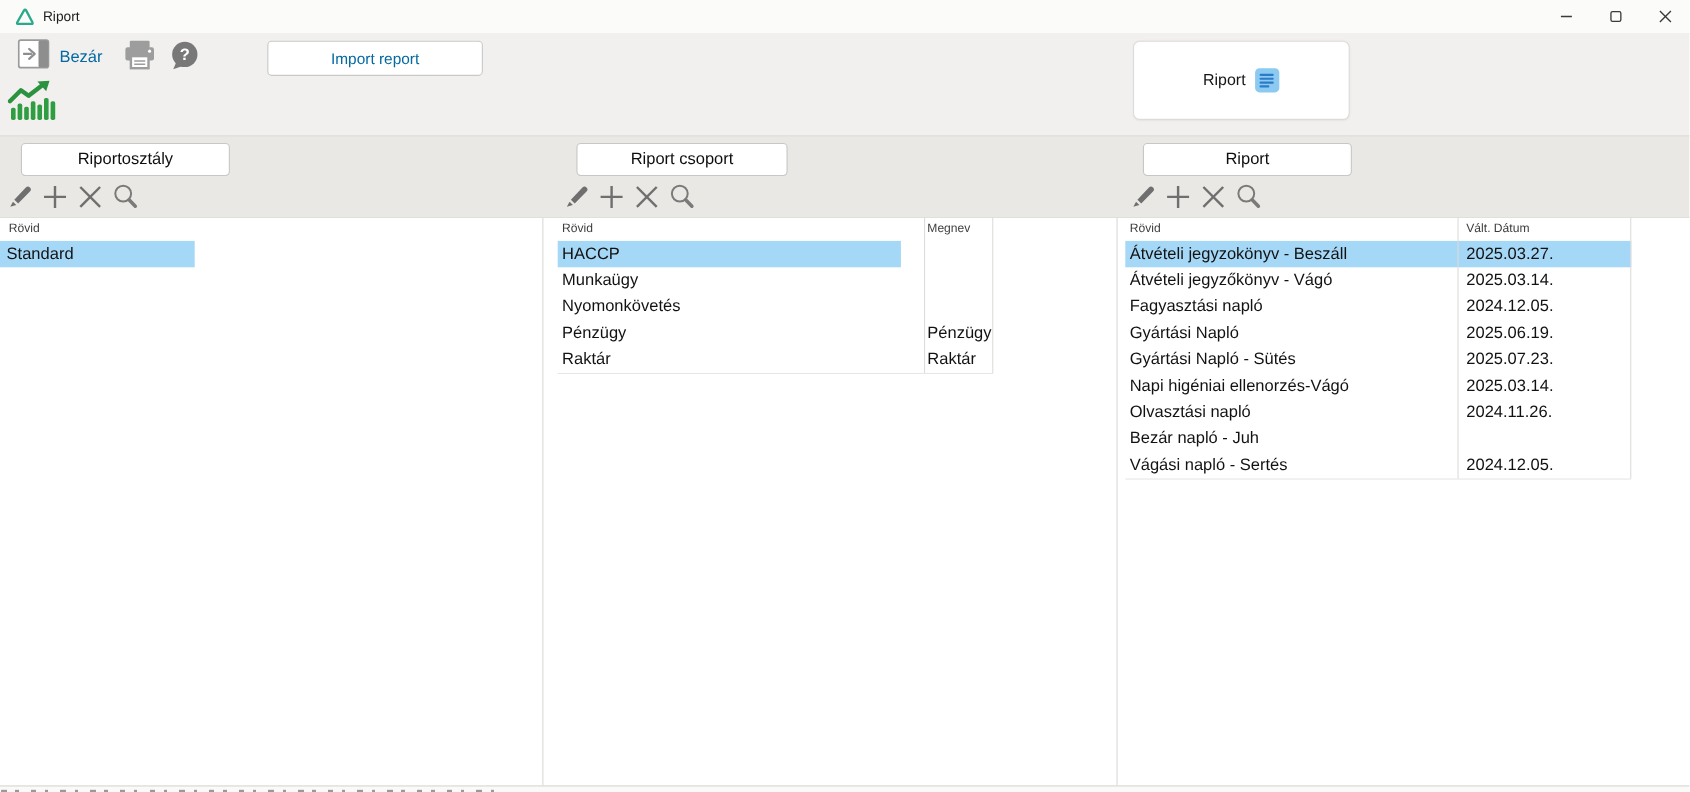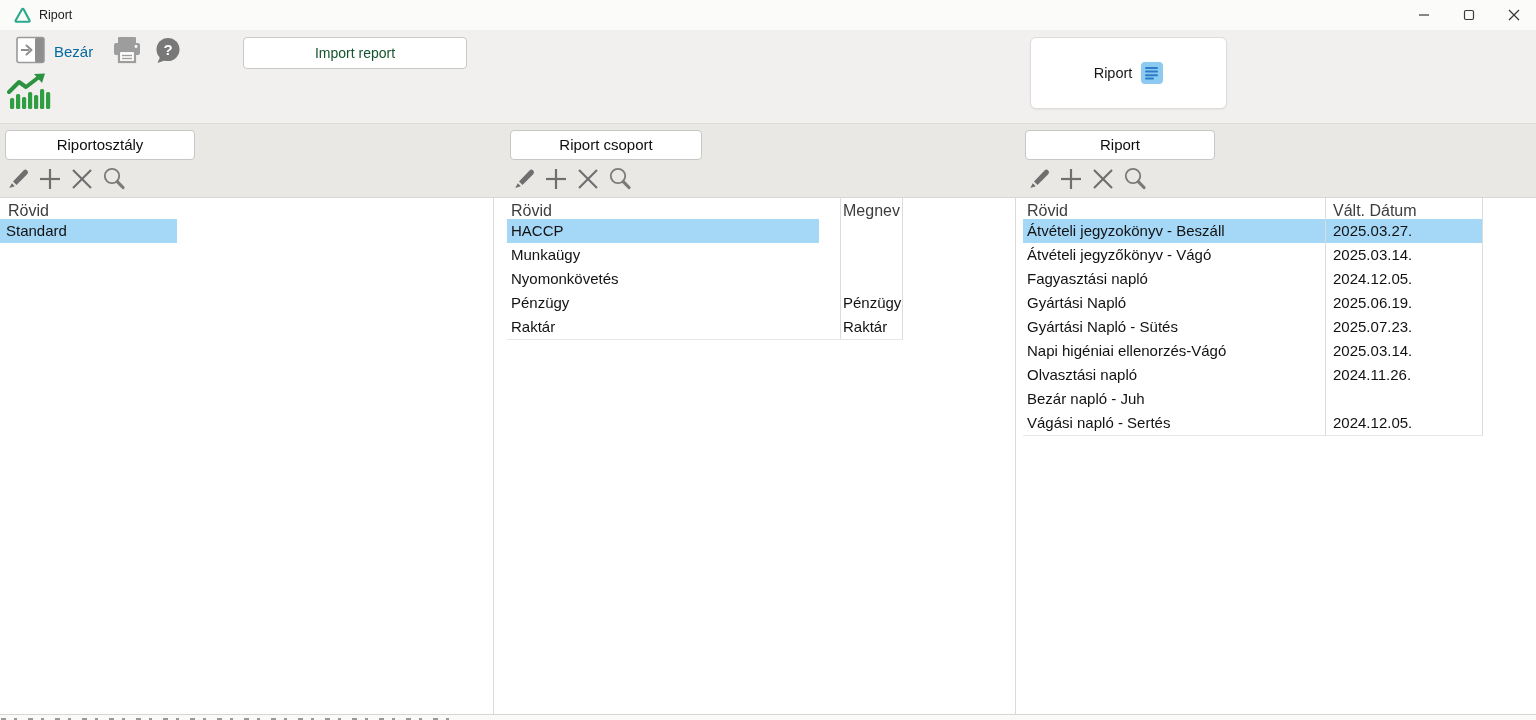--- a/index.html
+++ b/index.html
@@ -15,51 +15,51 @@
   .win-controls{position:absolute;right:0;top:0;height:30px;display:flex;}
   .win-btn{width:45px;height:30px;display:flex;align-items:center;justify-content:center;}
 
   
   .toolbar{position:absolute;top:30px;left:0;right:0;height:93px;background:#f1f0ee;}
   .bezar-btn{position:absolute;left:16px;top:6px;height:30px;display:flex;align-items:center;gap:8px;
              font-size:15px;color:#0369a1;}
   .print-btn{position:absolute;left:111px;top:4px;}
   .help-btn{position:absolute;left:153px;top:6px;}
   .chart-ic{position:absolute;left:7px;top:43px;}
-  .import-btn{position:absolute;left:243px;top:7px;width:224px;height:32px;background:#fff;
-              border:1px solid #c9c9c7;border-radius:4px;font-size:14px;color:#14532d;
+  .import-btn{position:absolute;left:243px;top:7px;width:196px;height:32px;background:#fff;
+              border:1px solid #c9c9c7;border-radius:4px;font-size:14px;color:#0369a1;
               font-family:"Liberation Sans",sans-serif;}
   .riport-tab{position:absolute;left:1030px;top:7px;width:195px;height:70px;background:#fff;
               border:1px solid #dddcda;border-radius:6px;box-shadow:0 1px 2px rgba(0,0,0,.05);
               display:flex;align-items:center;justify-content:center;gap:9px;font-size:14.5px;color:#161616;}
   .tab-list-ic{width:22px;height:22px;border-radius:4px;background:var(--tab_icon_bg,#8ccaf1);
                display:flex;align-items:center;justify-content:center;}
 
   
   .band{position:absolute;top:123px;left:0;right:0;height:74px;background:#e9e8e4;
         border-top:1px solid #dddcd8;}
   .phead{position:absolute;top:6px;height:28px;background:#fff;border:1px solid #c7c7c5;
-         border-radius:4px;text-align:center;line-height:28px;font-size:15px;color:#0e0e0e;}
+         border-radius:4px;text-align:center;line-height:28px;font-size:15px;color:#0e0e0e;margin-left:14px;}
   .phead.p1{left:5px;width:188px;}
   .phead.p2{left:510px;width:190px;text-align:center;}
   .phead.p3{left:1025px;width:188px;}
   .ptools{position:absolute;top:40px;display:flex;gap:5px;}
   .ptools.p1{left:4px;} .ptools.p2{left:510px;} .ptools.p3{left:1025px;}
   .tool-ic{width:27px;height:30px;display:flex;align-items:center;justify-content:center;}
 
   
   .lists{position:absolute;top:197px;left:0;right:0;height:517px;background:#fff;
          border-top:1px solid #d8d7d4;}
   .vdiv{position:absolute;top:0;bottom:0;width:1px;background:#dadad7;}
   .vdiv.d1{left:493px;} .vdiv.d2{left:1015px;}
   .grid{position:absolute;top:0;}
   .grid.g1{left:0;width:493px;}
   .grid.g2{left:507px;width:396px;}
   .grid.g3{left:1023px;width:460px;}
-  .ghead{position:relative;height:21px;font-size:16px;color:#3d3d3d;}
+  .ghead{position:relative;height:21px;font-size:11px;color:#3d3d3d;}
   .ghead .h{position:absolute;top:4px;white-space:nowrap;}
   .g1 .h.c1{left:8px;} .g2 .h.c1{left:4px;} .g3 .h.c1{left:4px;}
   .g2 .h.c2{left:336px;} .g3 .h.c2{left:310px;}
   .rows{position:relative;}
   .row{position:relative;height:24px;line-height:24px;font-size:15px;color:#121212;white-space:nowrap;}
   .row.selected{background:var(--selection,#a5d7f6);}
   .g1 .row{width:177px;} .g2 .row{width:312px;} .g3 .row{width:460px;}
   .row .c1{position:absolute;left:4px;} .g1 .row .c1{left:6px;}
   .g2 .row .c2{position:absolute;left:336px;}
   .g3 .row .c2{position:absolute;left:310px;}

